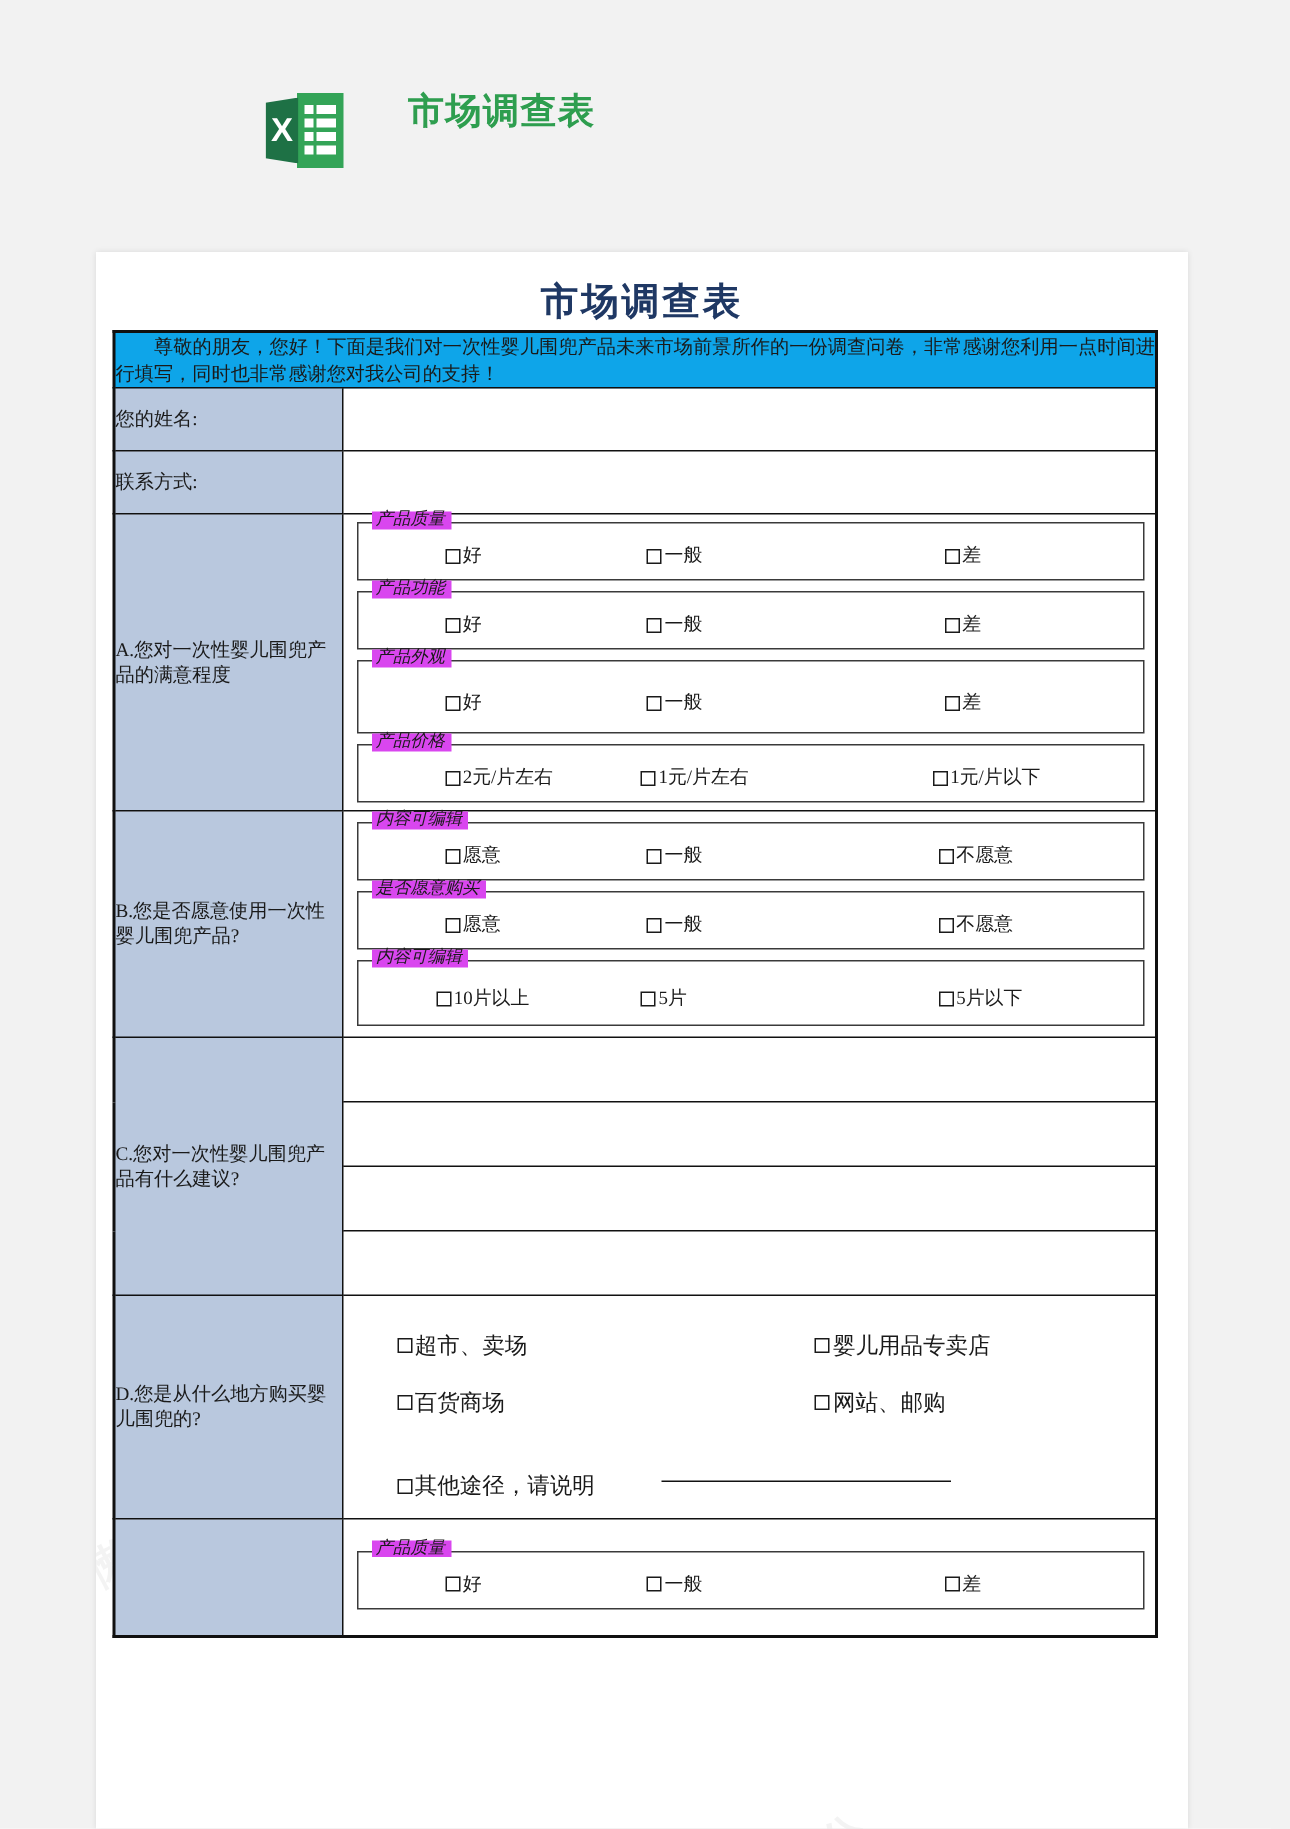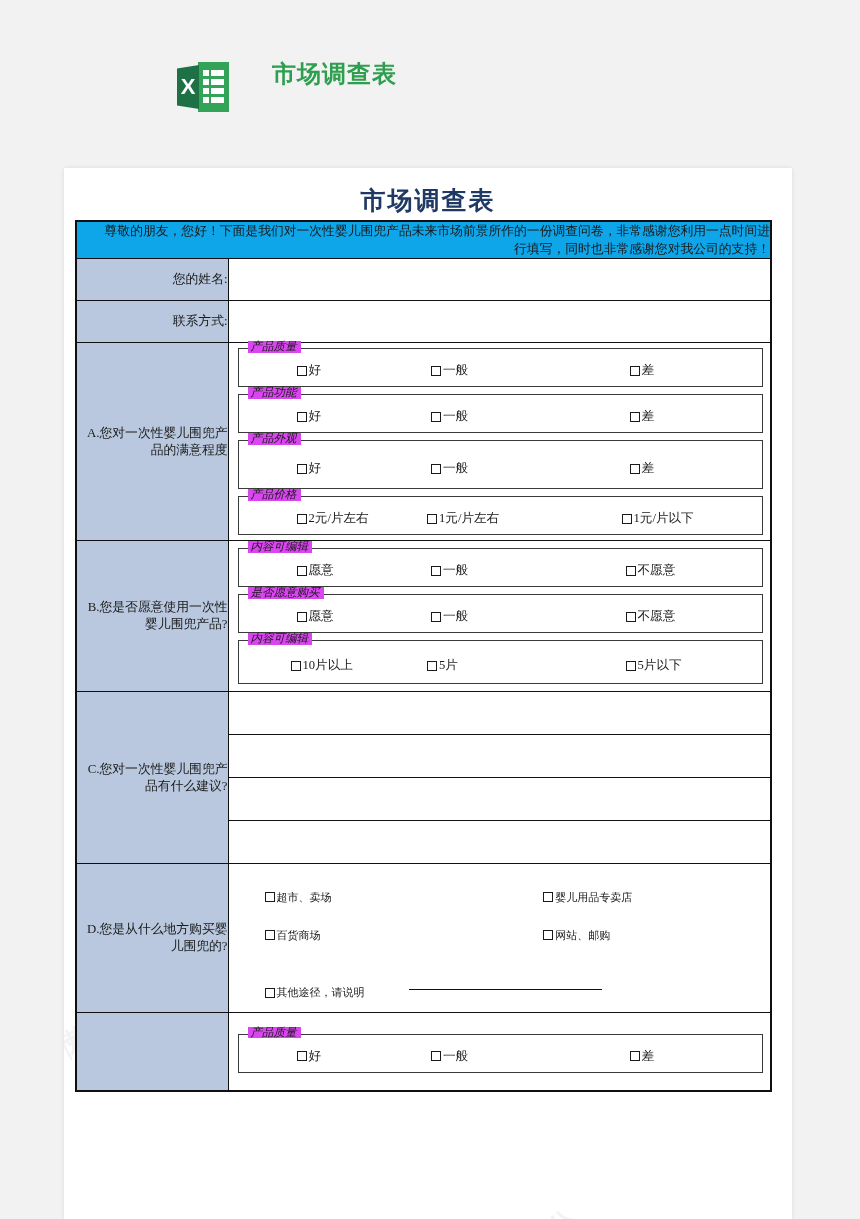--- a/index.html
+++ b/index.html
@@ -100,21 +100,20 @@
     border-collapse: collapse;
     table-layout: fixed;
     border: 2px solid #101010;
   }
   table.form td {
     border: 1px solid #101010;
     padding: 0;
     vertical-align: middle;
     font-size: 12.8px;
     color: #1a1a1a;
-    text-align: right;
   }
   col.c-label { width: 152px; }
   col.c-body  { width: 543px; }
 
   td.intro {
     background: #0ea5e9;
     padding: 6px 8px 7px 8px;
     line-height: 1.42;
     text-indent: 2em;
     font-size: 13px;
@@ -171,21 +170,21 @@
     width: 10px; height: 10px;
     border: 1.3px solid #1a1a1a;
     margin-right: 2px;
     background: #fff;
     flex: none;
   }
 
   
   .dgrid { padding: 14px 0 12px 0; }
   .drow { display: flex; align-items: center; height: 38px; }
-  .drow .dcell { width: 50%; display: flex; align-items: center; font-size: 11px; white-space: nowrap; }
+  .drow .dcell { width: 50%; display: flex; align-items: center; font-size: 15px; white-space: nowrap; }
   .drow .dcell:nth-child(1) { padding-left: 36px; }
   .drow .dcell:nth-child(2) { padding-left: 44px; }
   .drow.last { height: 46px; align-items: flex-end; }
   .dline {
     display: inline-block;
     width: 193px;
     border-bottom: 1.4px solid #111;
     margin-left: 44px;
     height: 1px;
     position: relative; top: -3px;

